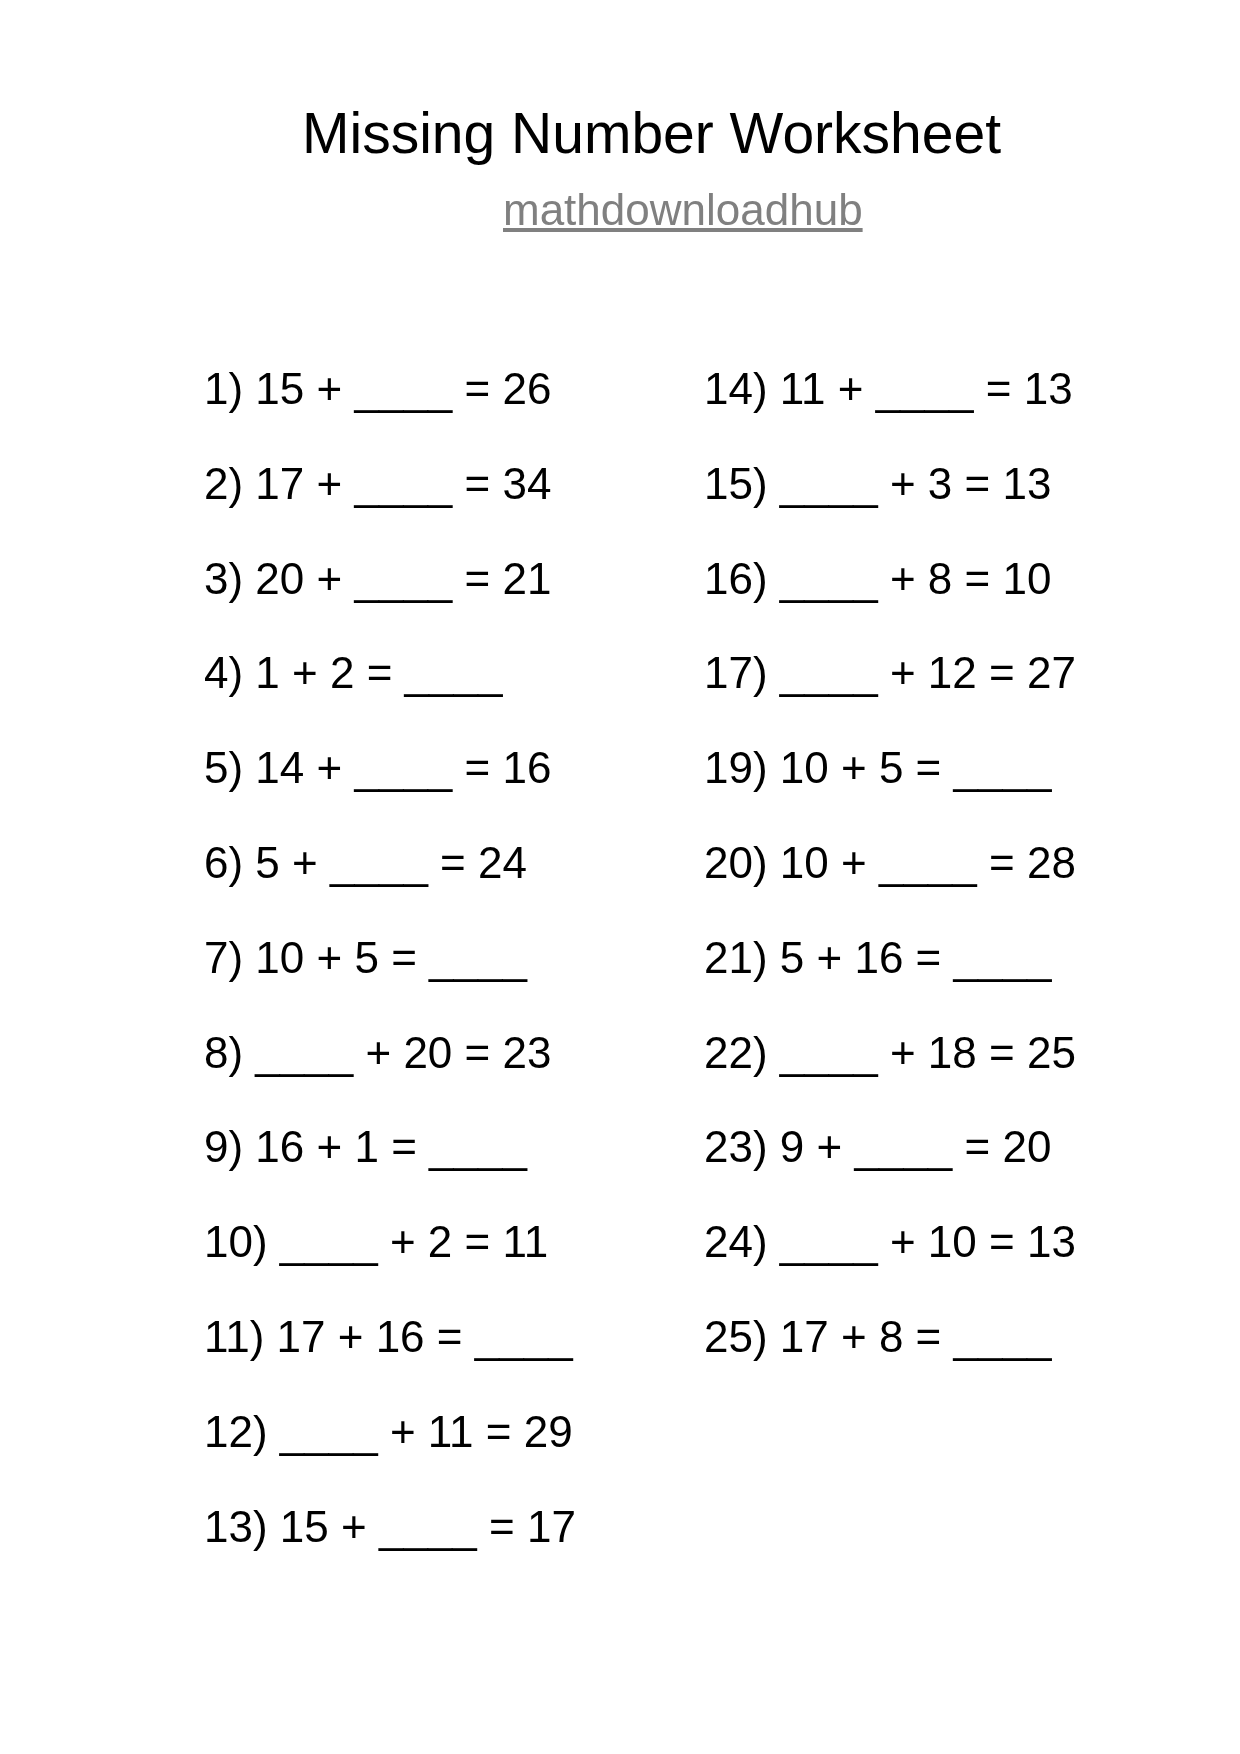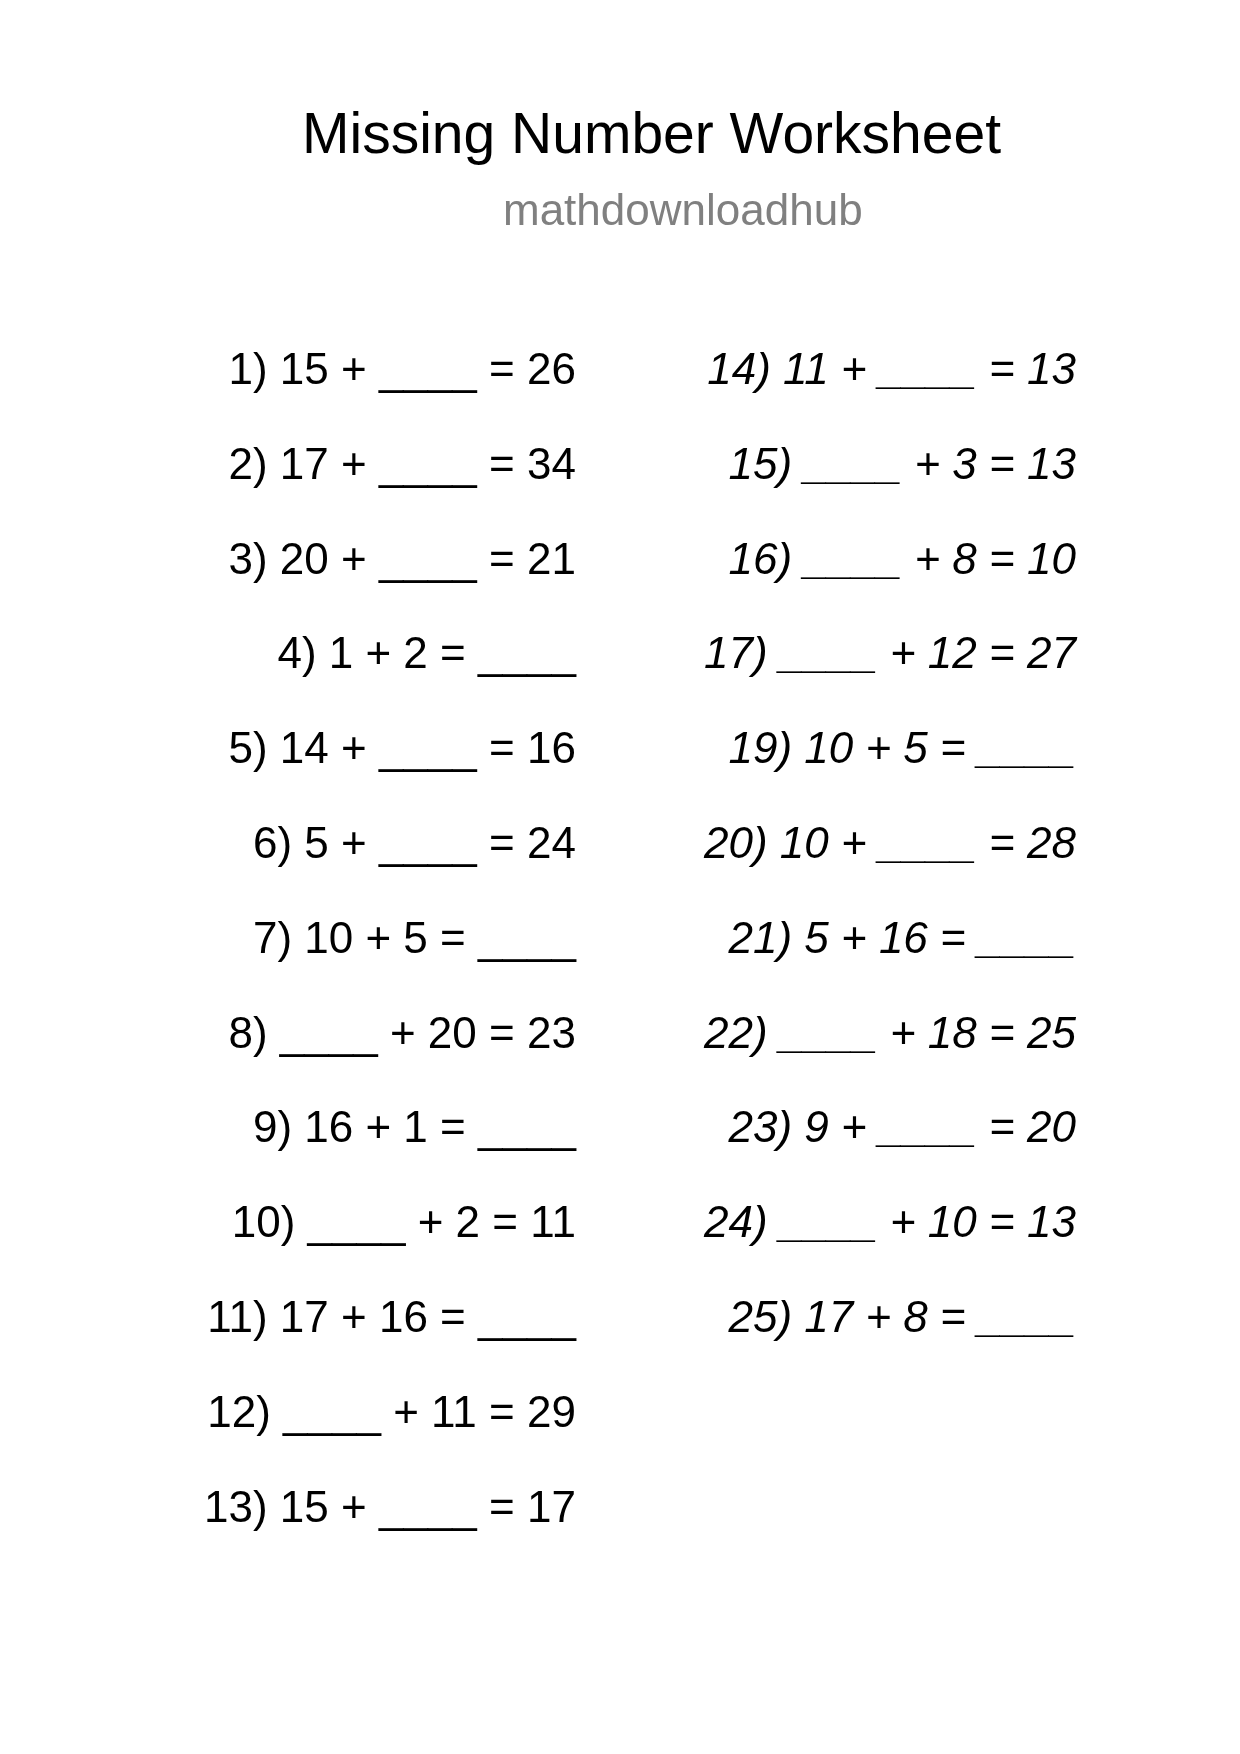--- a/index.html
+++ b/index.html
@@ -33,28 +33,28 @@
       color: #000000;
     }
     .subtitle {
       position: absolute;
       left: 503px;
       top: 185px;
       font-size: 44px;
       line-height: 50px;
       white-space: nowrap;
       color: #808080;
+      text-decoration: underline;
     }
     .column {
       position: absolute;
-      top: 344px;
-      text-align: right;
+      top: 364px;
     }
     .column.left { left: 204px; }
-    .column.right { left: 704px; font-style: italic; }
+    .column.right { left: 704px; }
     .problem {
       font-size: 44px;
       line-height: 50px;
       height: 94.8px;
       white-space: pre;
       color: #000000;
     }
   </style>
 </head>
 <body>

